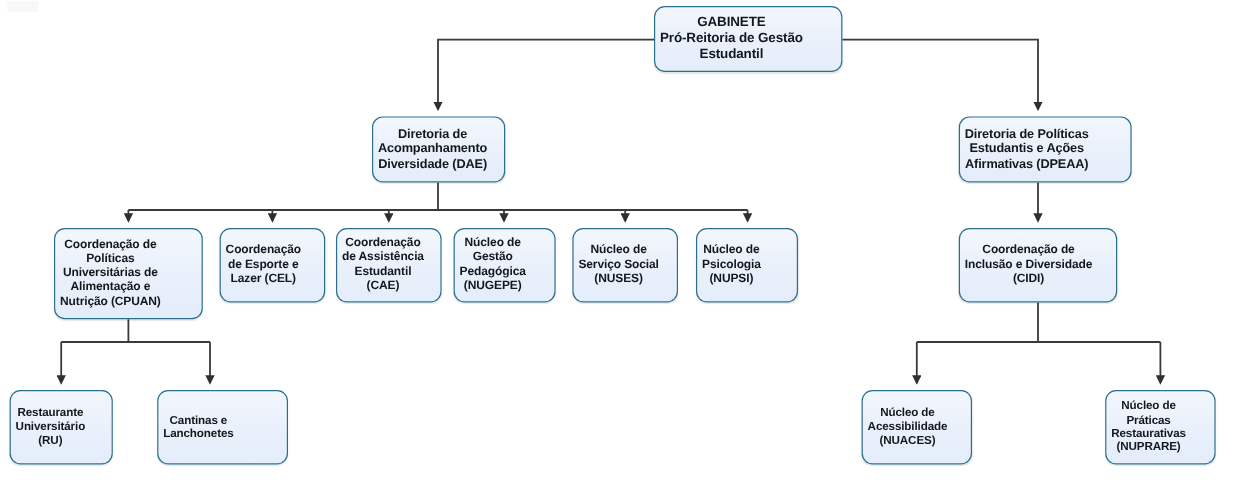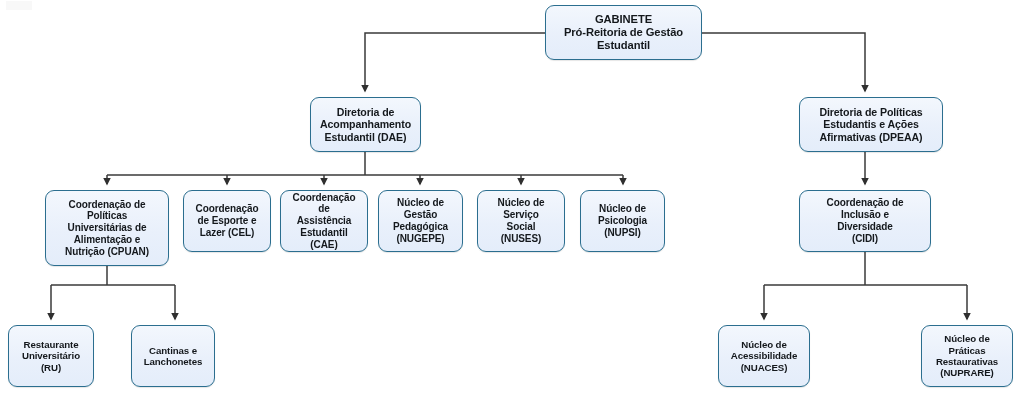--- a/index.html
+++ b/index.html
@@ -17,30 +17,29 @@
     left:0; top:0;
     width:1033px;
     height:411px;
     pointer-events:none;
   }
   .node{
     position:absolute;
     box-sizing:border-box;
     display:flex;
     align-items:center;
-    justify-content:center;
     text-align:center;
     border:1.6px solid #2b6e8f;
     border-radius:9px;
     background:linear-gradient(180deg,#f3f7fd 0%,#e9f0fb 55%,#e4edfa 100%);
     color:#14181c;
     font-weight:bold;
     line-height:1.18;
     letter-spacing:-0.1px;
-    padding:2px 16px;
+    padding:2px 4px;
     box-shadow:0 1px 1px rgba(0,0,0,0.10);
   }
   .node span{display:block;white-space:pre-line;}
   .n-root{font-size:11.2px;}
   .n-dir{font-size:10.6px;}
   .n-mid{font-size:10px;}
   .n-leaf{font-size:10px;}
   .n-small{font-size:9.7px;}
   .artifact{
     position:absolute;
@@ -94,21 +93,21 @@
 
   <div class="node n-root" style="left:545px;top:5px;width:157px;height:55px;">
     <span>GABINETE
 Pró-Reitoria de Gestão
 Estudantil</span>
   </div>
 
   <div class="node n-dir" style="left:310px;top:97px;width:111px;height:55px;">
     <span>Diretoria de
 Acompanhamento
-Estudantil (DAE)</span>
+Diversidade (DAE)</span>
   </div>
 
   <div class="node n-dir" style="left:799px;top:97px;width:144px;height:55px;">
     <span>Diretoria de Políticas
 Estudantis e Ações
 Afirmativas (DPEAA)</span>
   </div>
 
   <div class="node n-mid" style="left:45px;top:190px;width:124px;height:76px;">
     <span>Coordenação de
@@ -155,21 +154,21 @@
 Inclusão e Diversidade
 (CIDI)</span>
   </div>
 
   <div class="node n-small" style="left:8px;top:325px;width:86px;height:62px;">
     <span>Restaurante
 Universitário
 (RU)</span>
   </div>
 
-  <div class="node n-small" style="left:131px;top:325px;width:84px;height:62px;">
+  <div class="node n-small" style="left:131px;top:325px;width:109px;height:62px;">
     <span>Cantinas e
 Lanchonetes</span>
   </div>
 
   <div class="node n-small" style="left:718px;top:325px;width:92px;height:62px;">
     <span>Núcleo de
 Acessibilidade
 (NUACES)</span>
   </div>
 

